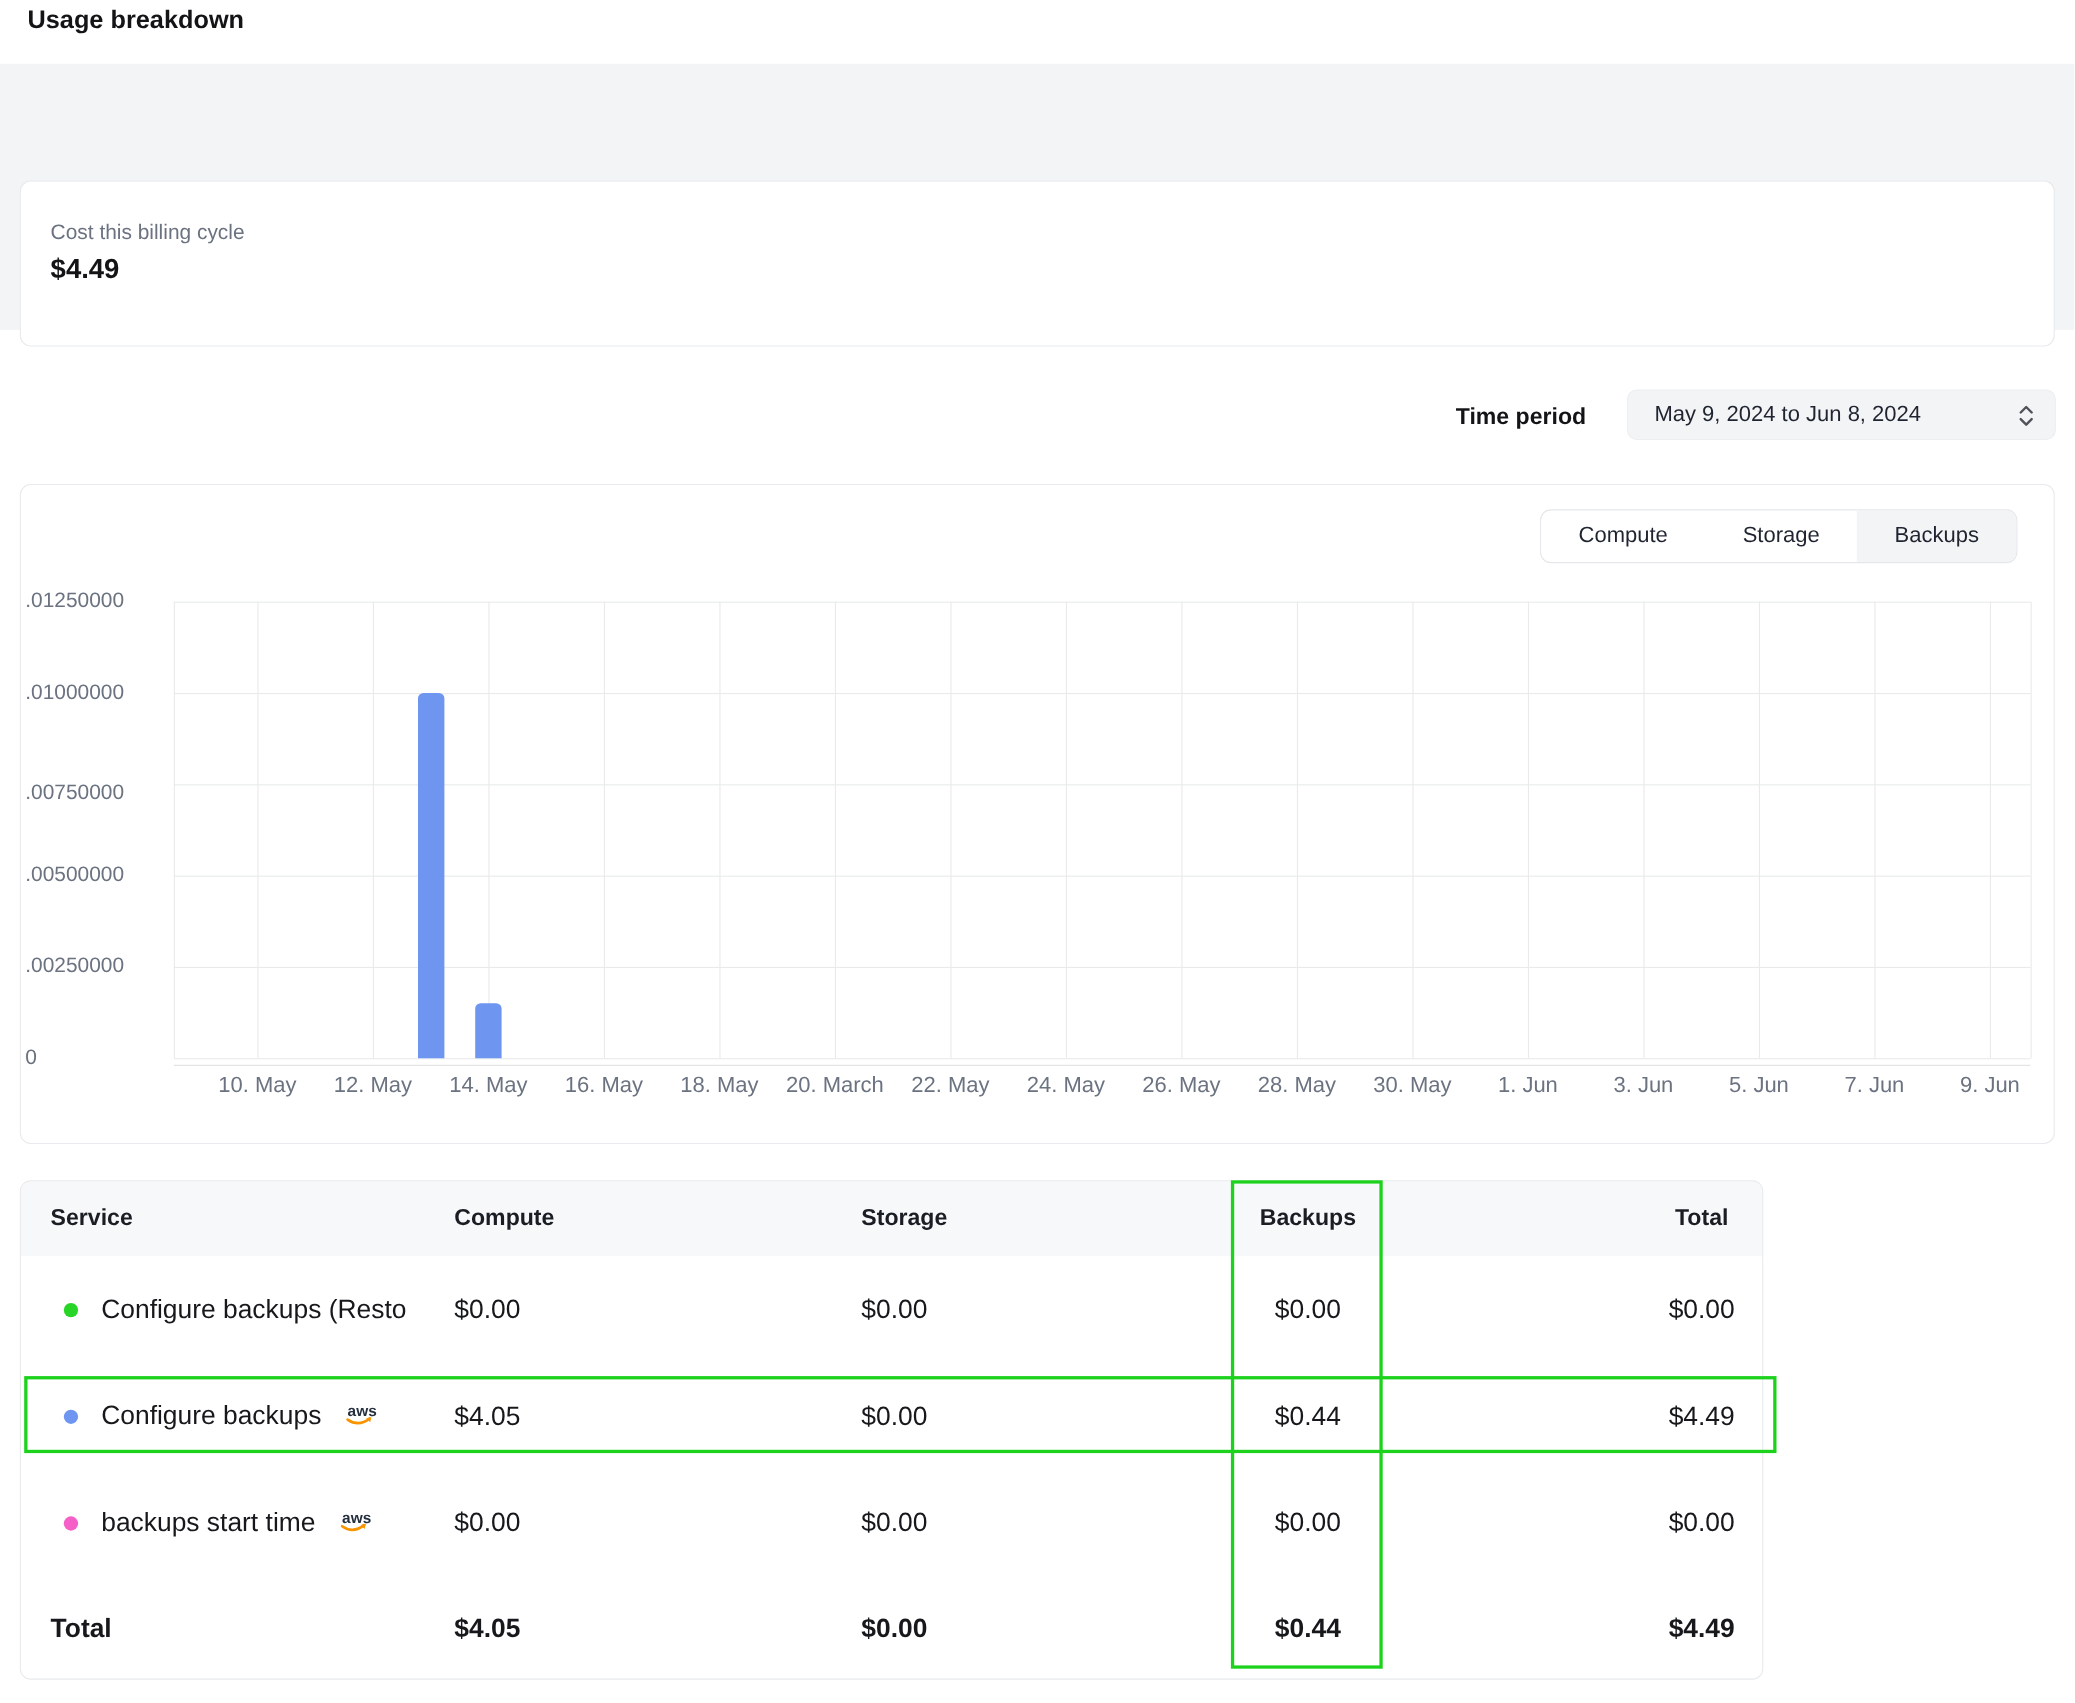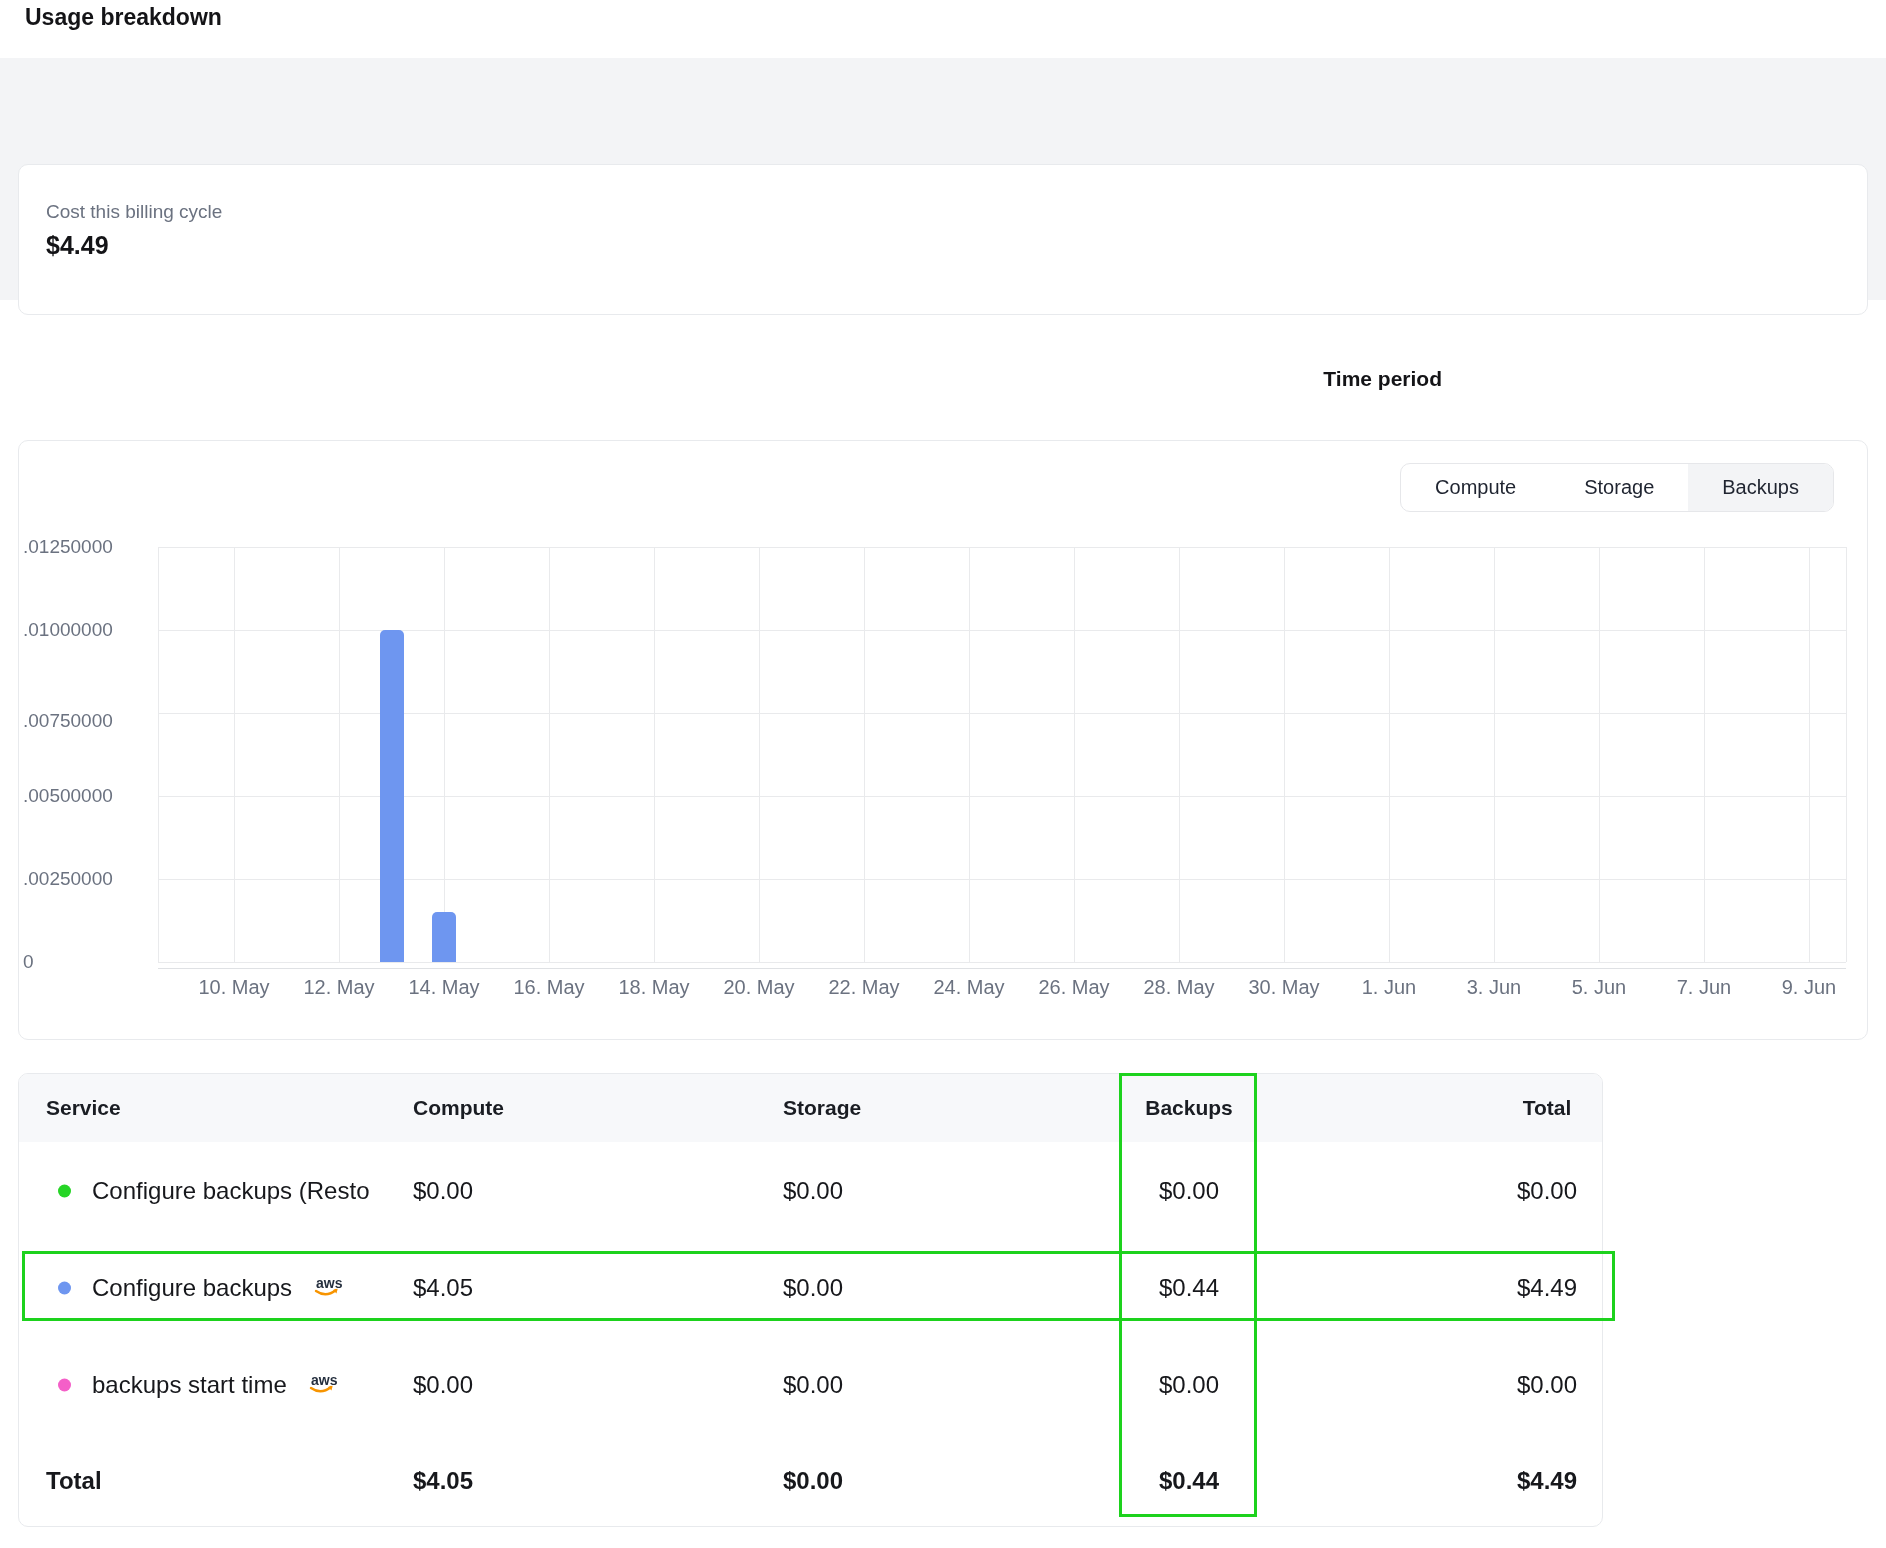--- a/index.html
+++ b/index.html
@@ -60,20 +60,27 @@
   <div class="page-title">Usage breakdown</div>
 
   <div class="band">
     <div class="cost-card">
       <div class="cost-label">Cost this billing cycle</div>
       <div class="cost-value">$4.49</div>
     </div>
   </div>
 
   <div class="tp-label">Time period</div>
+  <div class="tp-select">
+    <span class="tp-text">May 9, 2024 to Jun 8, 2024</span>
+    <svg width="20" height="24" viewBox="0 0 20 24">
+      <path d="M5 9 L10 4 L15 9" fill="none" stroke="#52525b" stroke-width="2.2" stroke-linecap="round" stroke-linejoin="round"></path>
+      <path d="M5 15 L10 20 L15 15" fill="none" stroke="#52525b" stroke-width="2.2" stroke-linecap="round" stroke-linejoin="round"></path>
+    </svg>
+  </div>
 
   <div class="chart-card">
     <div class="tab-group" id="tab-group">
         <div class="tab">Compute</div>
         <div class="tab">Storage</div>
         <div class="tab selected">Backups</div>
       </div>
     <div id="plot">
         <div class="gridline-h" style="left: 139px; top: 106px; width: 1688px;"></div>
         <div class="ylabel" style="left: 4px; top: 95px;">.01250000</div>
@@ -93,21 +100,21 @@
         <div class="xlabel" style="left: 150px; top: 535px;">10. May</div>
         <div class="gridline-v" style="left: 320px; top: 106px; height: 415px;"></div>
         <div class="xlabel" style="left: 255px; top: 535px;">12. May</div>
         <div class="gridline-v" style="left: 425px; top: 106px; height: 415px;"></div>
         <div class="xlabel" style="left: 360px; top: 535px;">14. May</div>
         <div class="gridline-v" style="left: 530px; top: 106px; height: 415px;"></div>
         <div class="xlabel" style="left: 465px; top: 535px;">16. May</div>
         <div class="gridline-v" style="left: 635px; top: 106px; height: 415px;"></div>
         <div class="xlabel" style="left: 570px; top: 535px;">18. May</div>
         <div class="gridline-v" style="left: 740px; top: 106px; height: 415px;"></div>
-        <div class="xlabel" style="left: 675px; top: 535px;">20. May</div>
+        <div class="xlabel" style="left: 675px; top: 535px;">20. March</div>
         <div class="gridline-v" style="left: 845px; top: 106px; height: 415px;"></div>
         <div class="xlabel" style="left: 780px; top: 535px;">22. May</div>
         <div class="gridline-v" style="left: 950px; top: 106px; height: 415px;"></div>
         <div class="xlabel" style="left: 885px; top: 535px;">24. May</div>
         <div class="gridline-v" style="left: 1055px; top: 106px; height: 415px;"></div>
         <div class="xlabel" style="left: 990px; top: 535px;">26. May</div>
         <div class="gridline-v" style="left: 1160px; top: 106px; height: 415px;"></div>
         <div class="xlabel" style="left: 1095px; top: 535px;">28. May</div>
         <div class="gridline-v" style="left: 1265px; top: 106px; height: 415px;"></div>
         <div class="xlabel" style="left: 1200px; top: 535px;">30. May</div>

